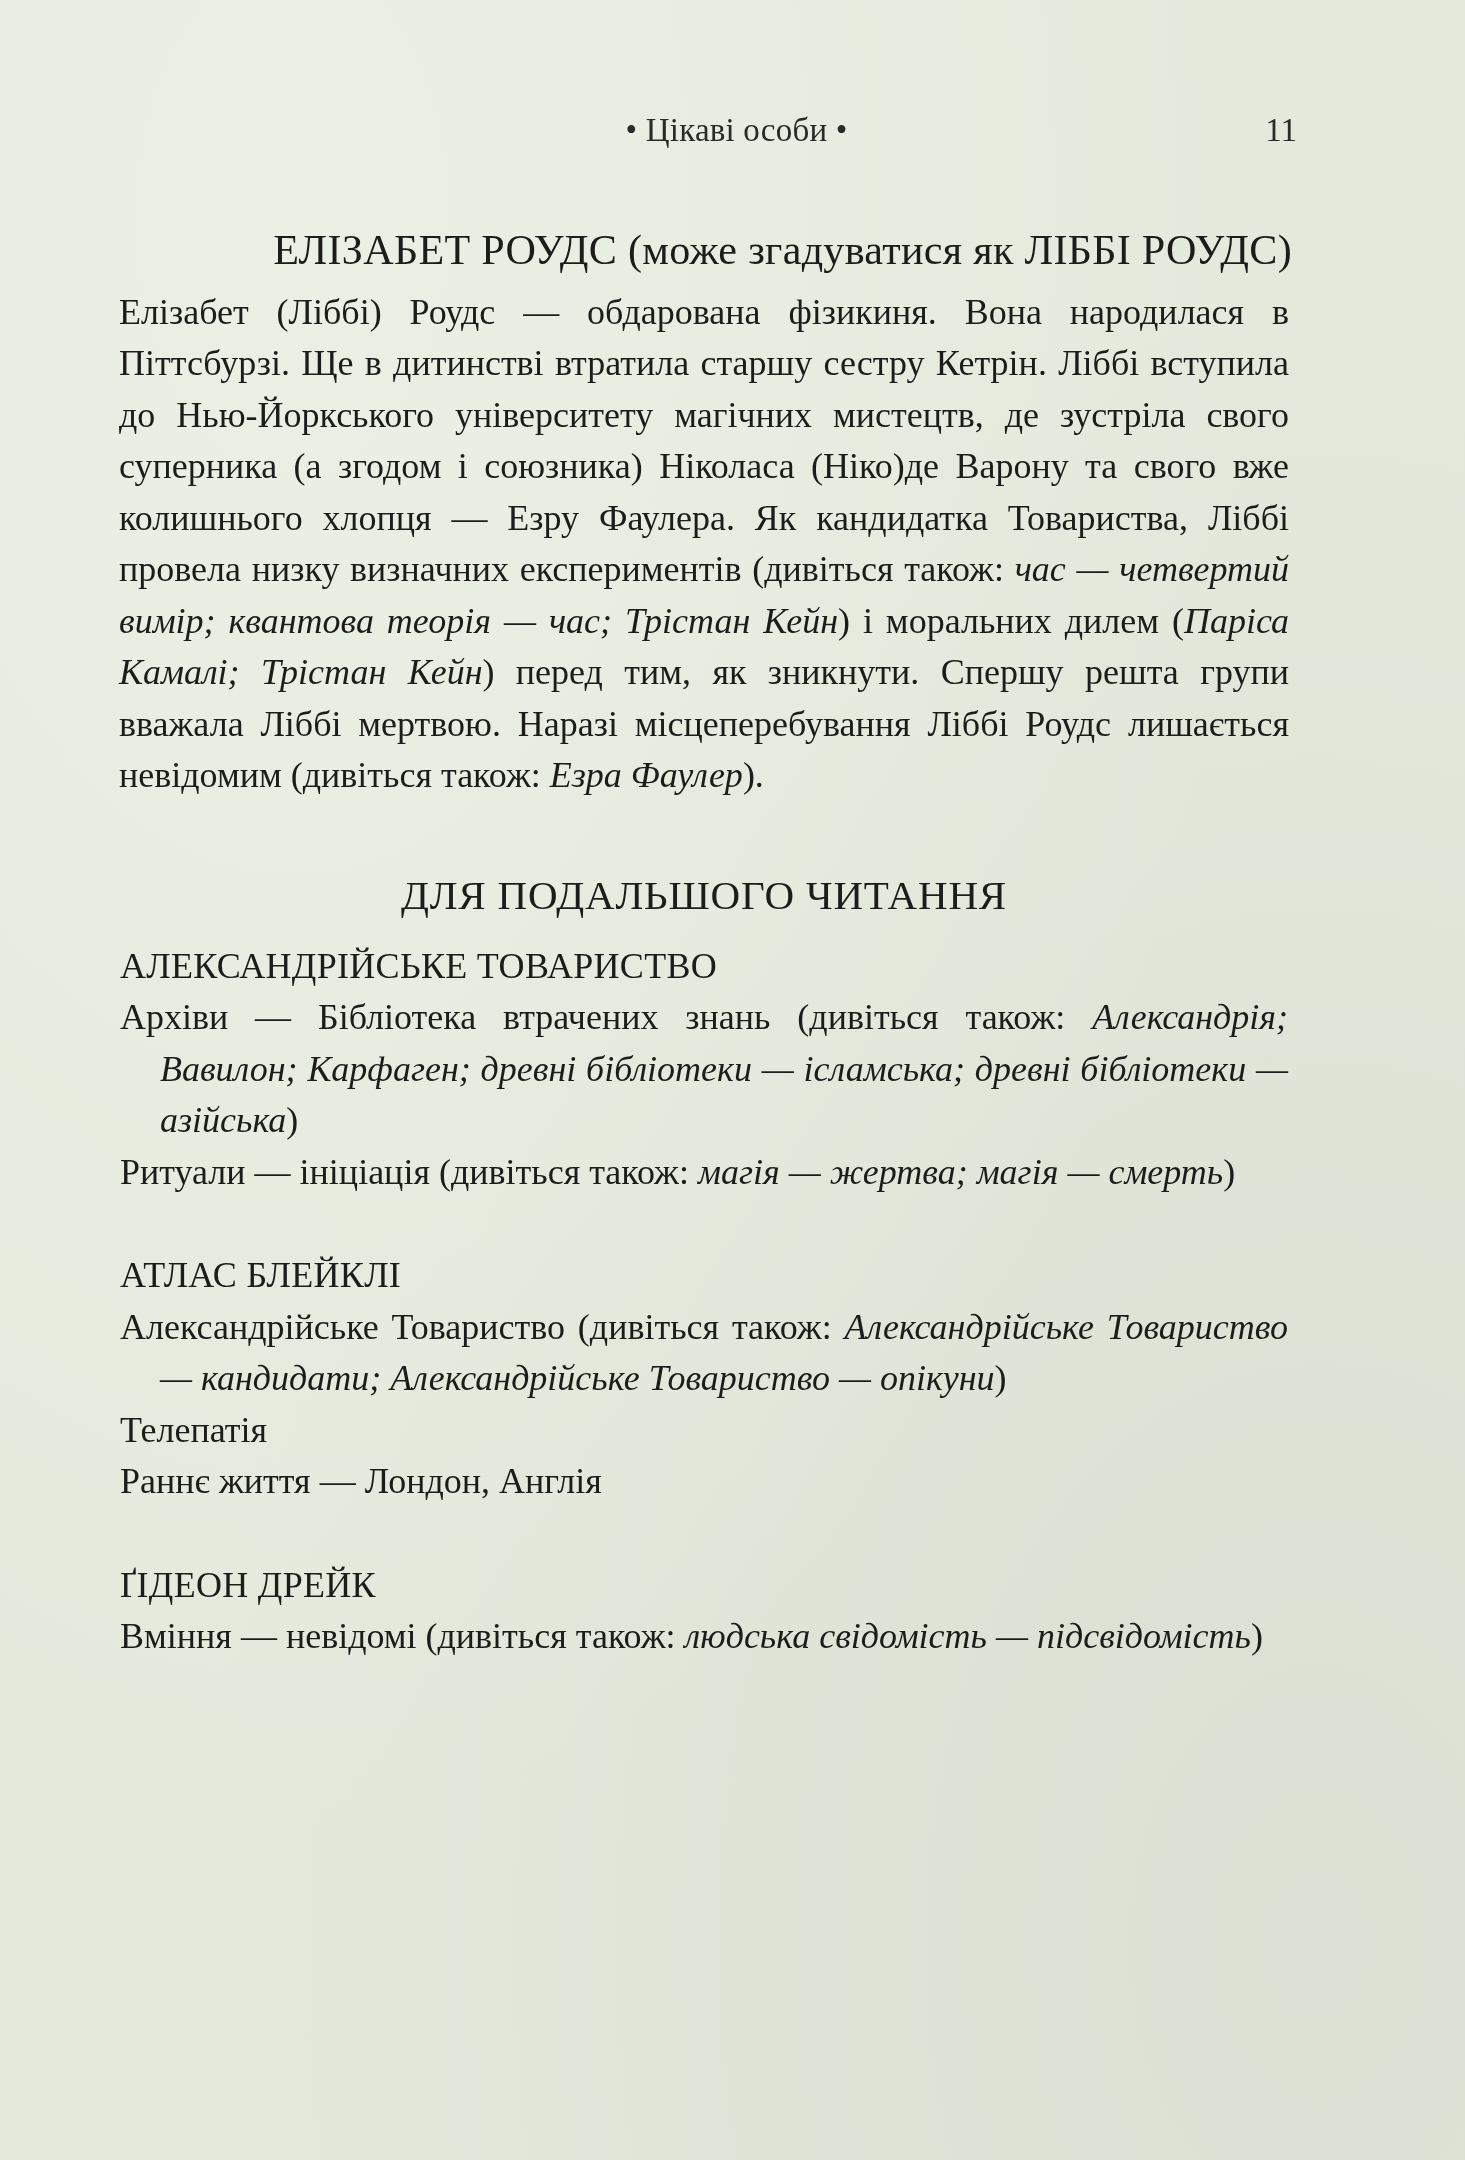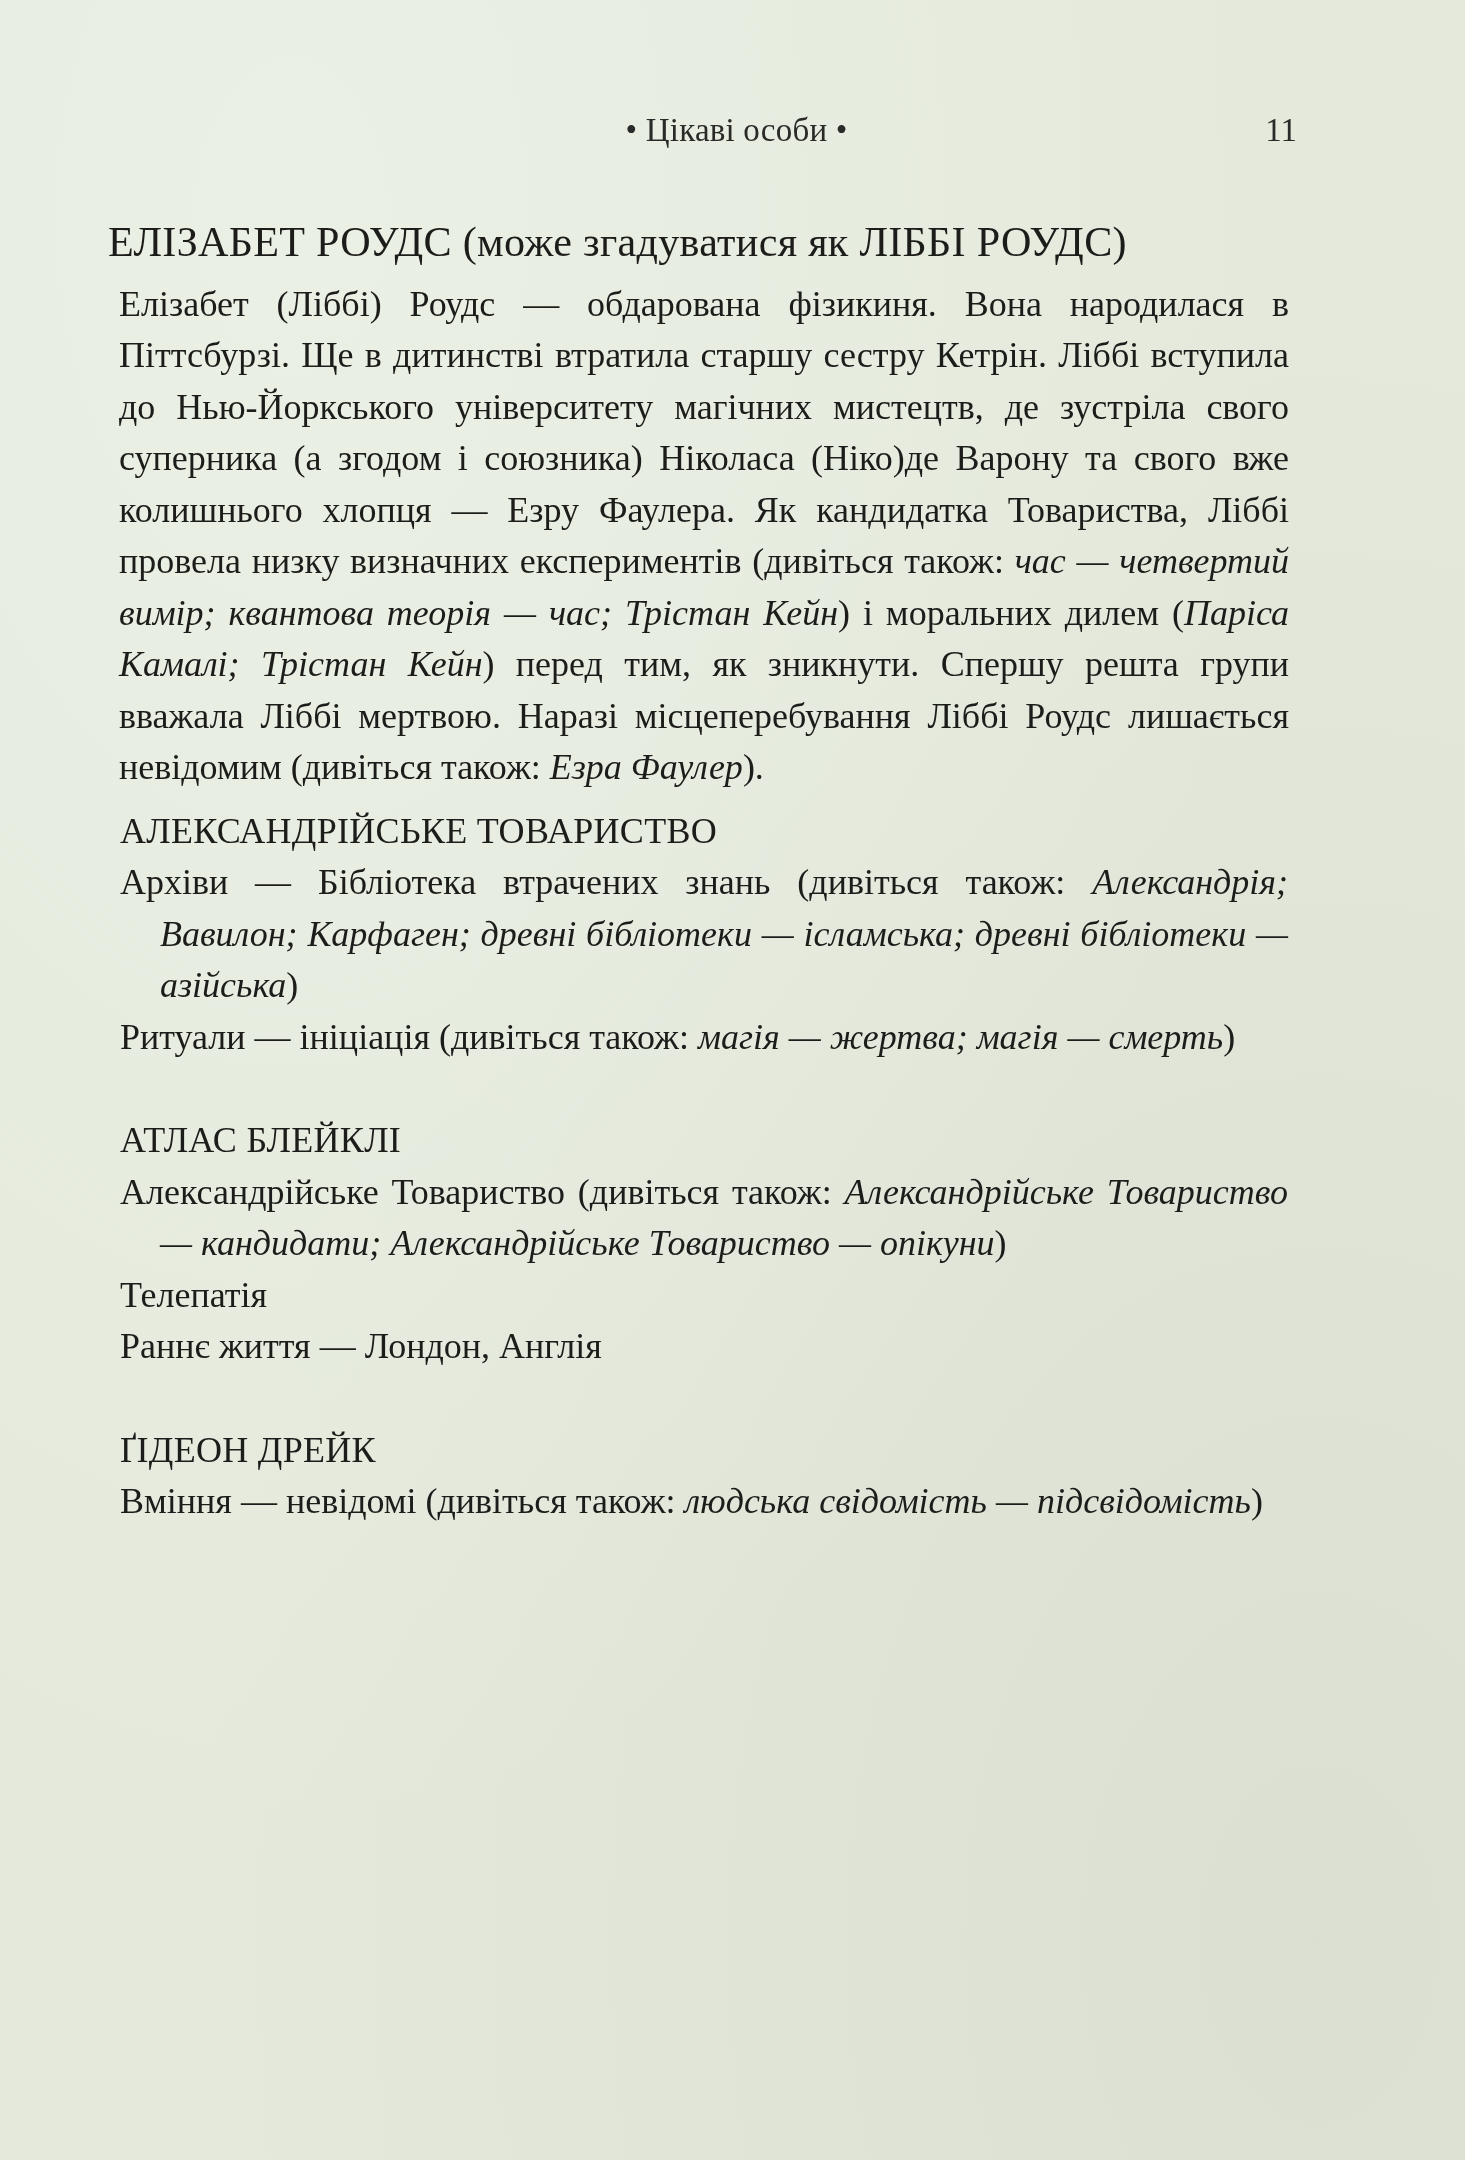--- a/index.html
+++ b/index.html
@@ -47,24 +47,25 @@
     }
     .content {
       position: absolute;
       left: 104px;
       top: 216px;
       width: 1192px;
       font-size: 36px;
       line-height: 51.5px;
     }
     .entry-heading {
-      margin: 0;
+      margin: 8px;
       font-weight: normal;
       text-transform: none;
       letter-spacing: 0.3px;
+      text-align: right;
     }
     p.body-text {
       margin: 11px;
       text-align: justify;
       hyphens: manual;
     }
     .section-title {
       text-align: center;
       font-size: 41px;
       letter-spacing: 0.8px;
@@ -103,20 +104,21 @@
     <div class="page-number">11</div>
   </div>
 
   <div class="content">
 
     <section>
       <h3 class="entry-heading">ЕЛІЗАБЕТ РОУДС (може згадуватися як ЛІББІ РОУДС)</h3>
       <p class="body-text"><span>Елізабет (Ліббі) Роудс — обдарована фізикиня. Вона народилася в Піттсбурзі. Ще в дитинстві втратила старшу сестру Кетрін. Ліббі вступила до Нью-Йоркського університету магічних мистецтв, де зустріла свого суперника (а згодом і союзника) Ніколаса (Ніко)де Варону та свого вже колишнього хлопця — Езру Фаулера. Як кандидатка Товариства, Ліббі провела низку визначних експериментів (дивіться також: </span><em>час — четвертий вимір; квантова теорія — час; Трістан Кейн</em><span>) і моральних дилем (</span><em>Паріса Камалі; Трістан Кейн</em><span>) перед тим, як зникнути. Спершу решта групи вважала Ліббі мертвою. Наразі місцеперебування Ліббі Роудс лишається невідомим (дивіться також: </span><em>Езра Фаулер</em><span>).</span></p>
     </section>
 
+    <h2 class="section-title">ДЛЯ ПОДАЛЬШОГО ЧИТАННЯ</h2>
 
     <section class="index-group">
       <h4 class="index-heading">АЛЕКСАНДРІЙСЬКЕ ТОВАРИСТВО</h4>
       <p class="index-item"><span>Архіви — Бібліотека втрачених знань (дивіться також: </span><em>Александрія; Вавилон; Карфаген; древні бібліотеки — ісламська; древні бібліотеки — азійська</em><span>)</span></p>
       <p class="index-item"><span>Ритуали — ініціація (дивіться також: </span><em>магія — жертва; магія — смерть</em><span>)</span></p>
     </section>
 
     <section class="index-group">
       <h4 class="index-heading">АТЛАС БЛЕЙКЛІ</h4>
       <p class="index-item"><span>Александрійське Товариство (дивіться також: </span><em>Александрійське Товариство — кандидати; Александрійське Товариство — опікуни</em><span>)</span></p>

